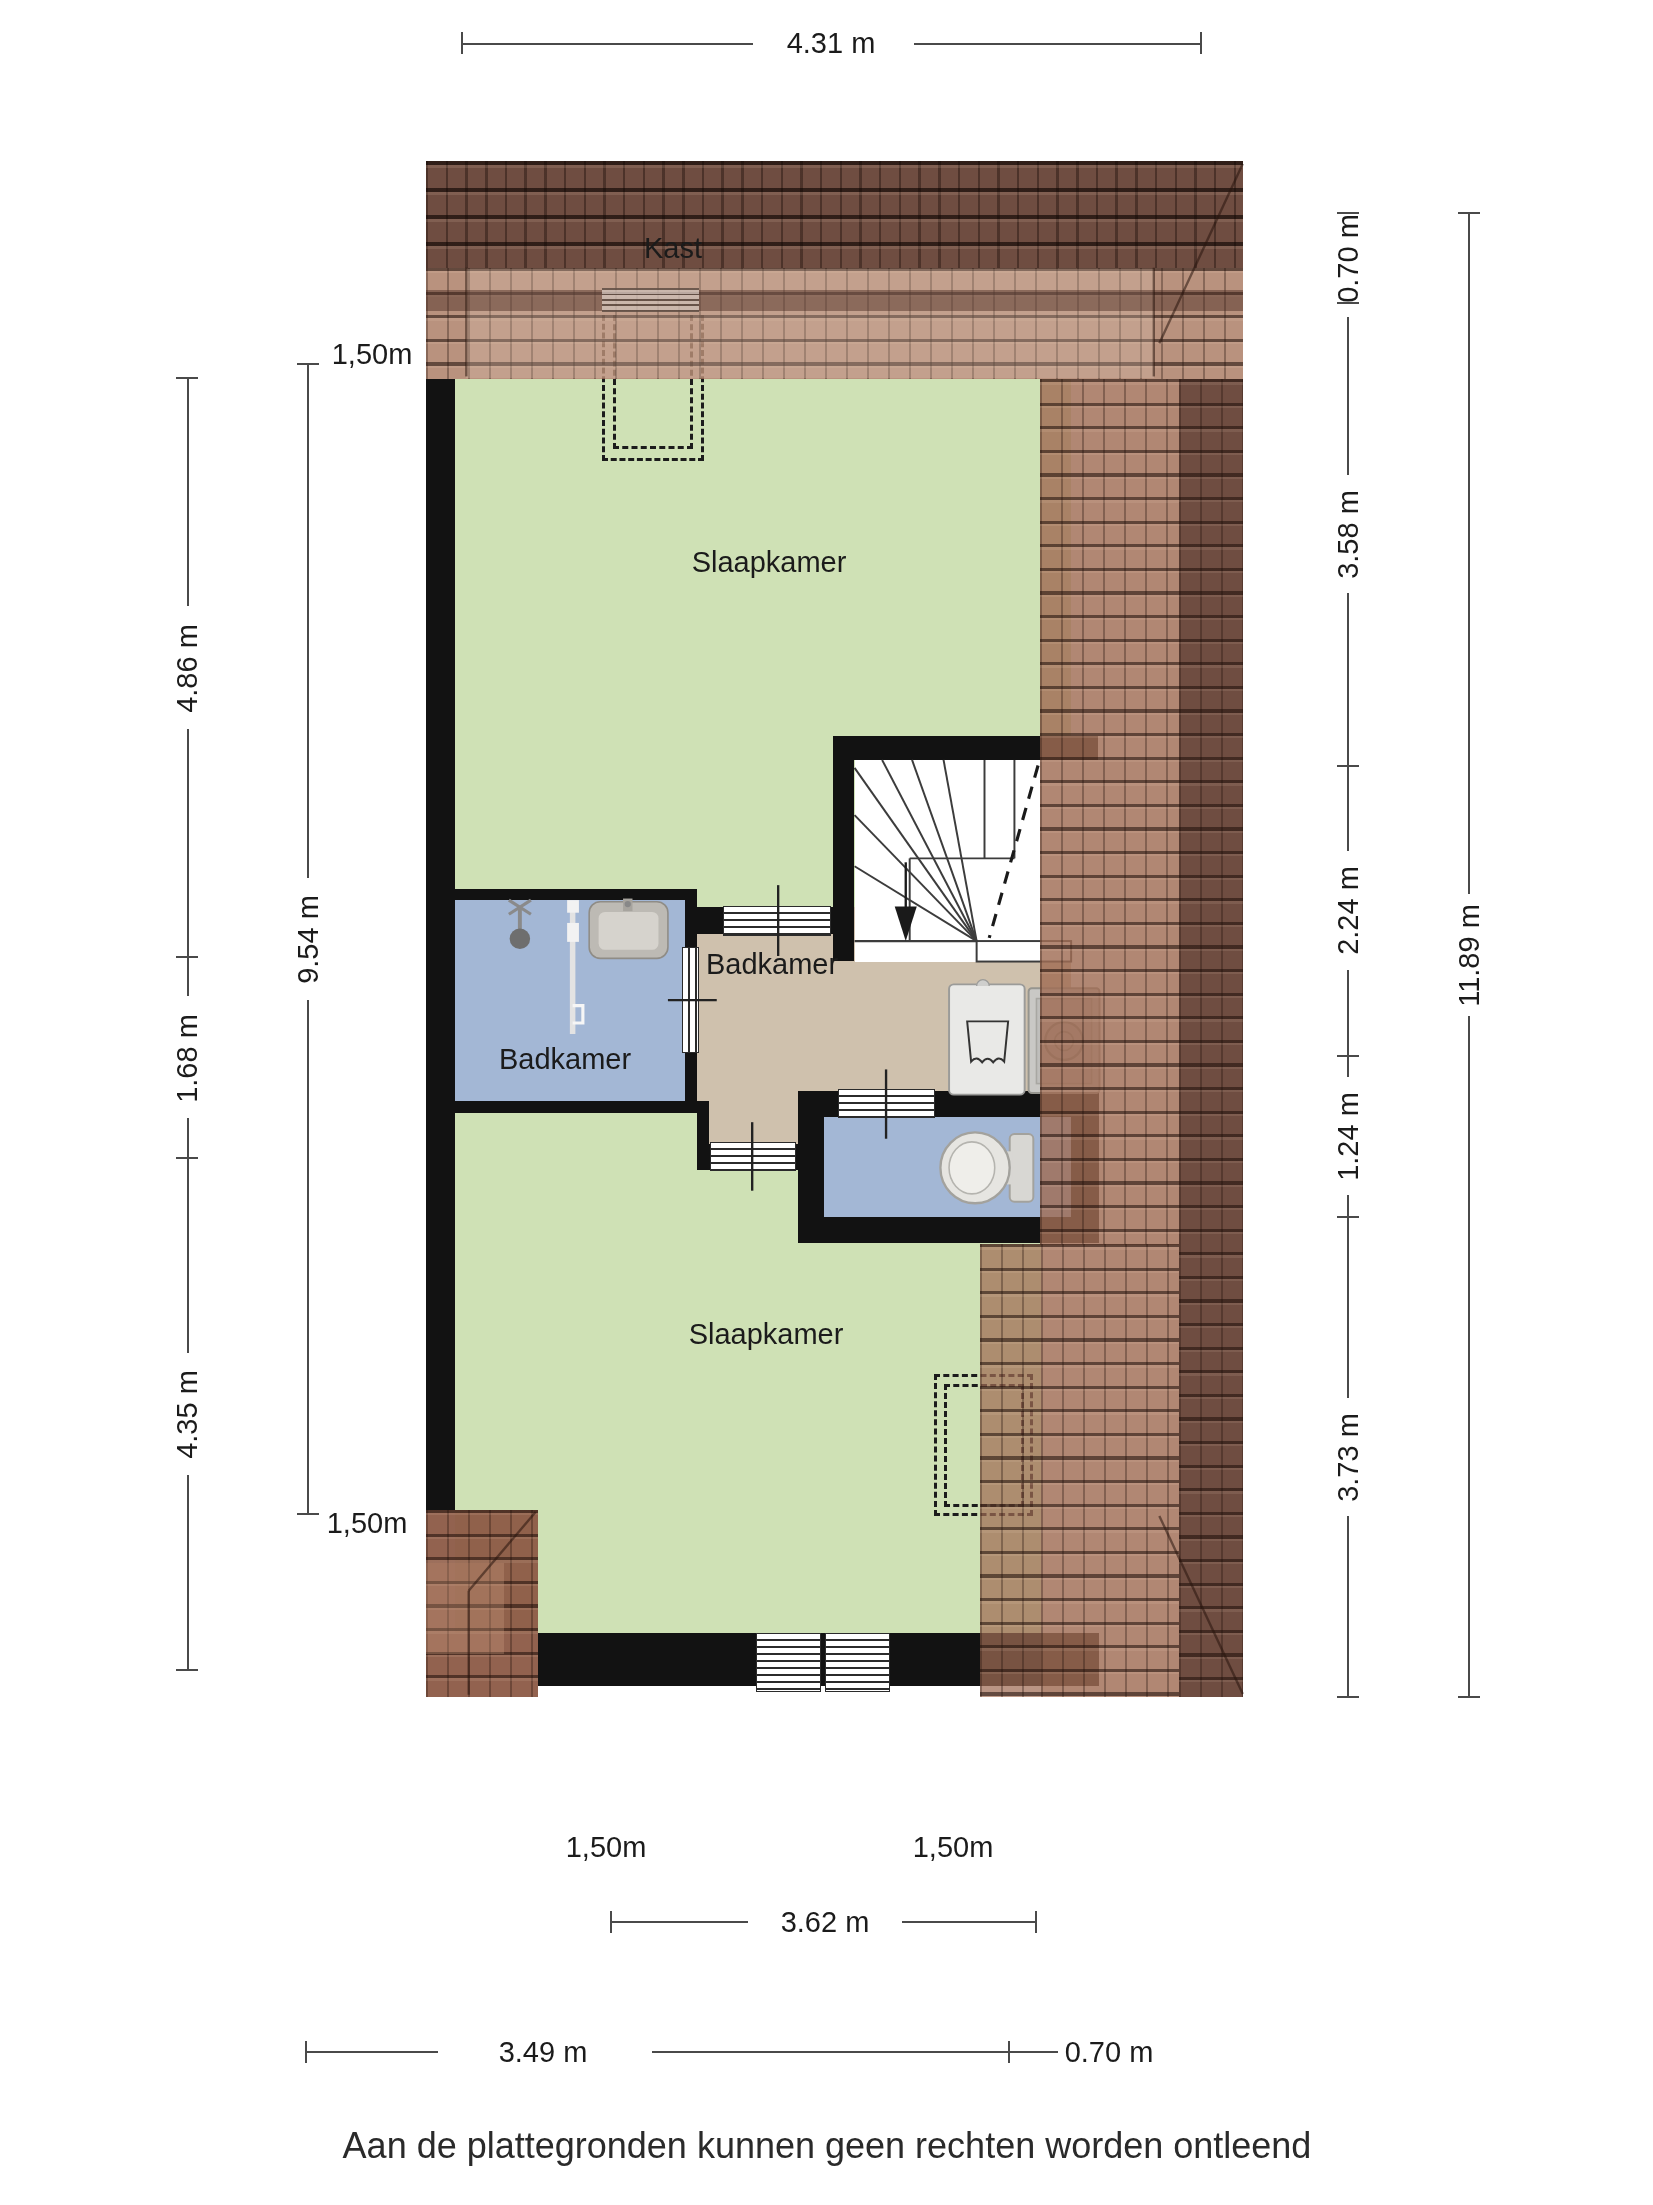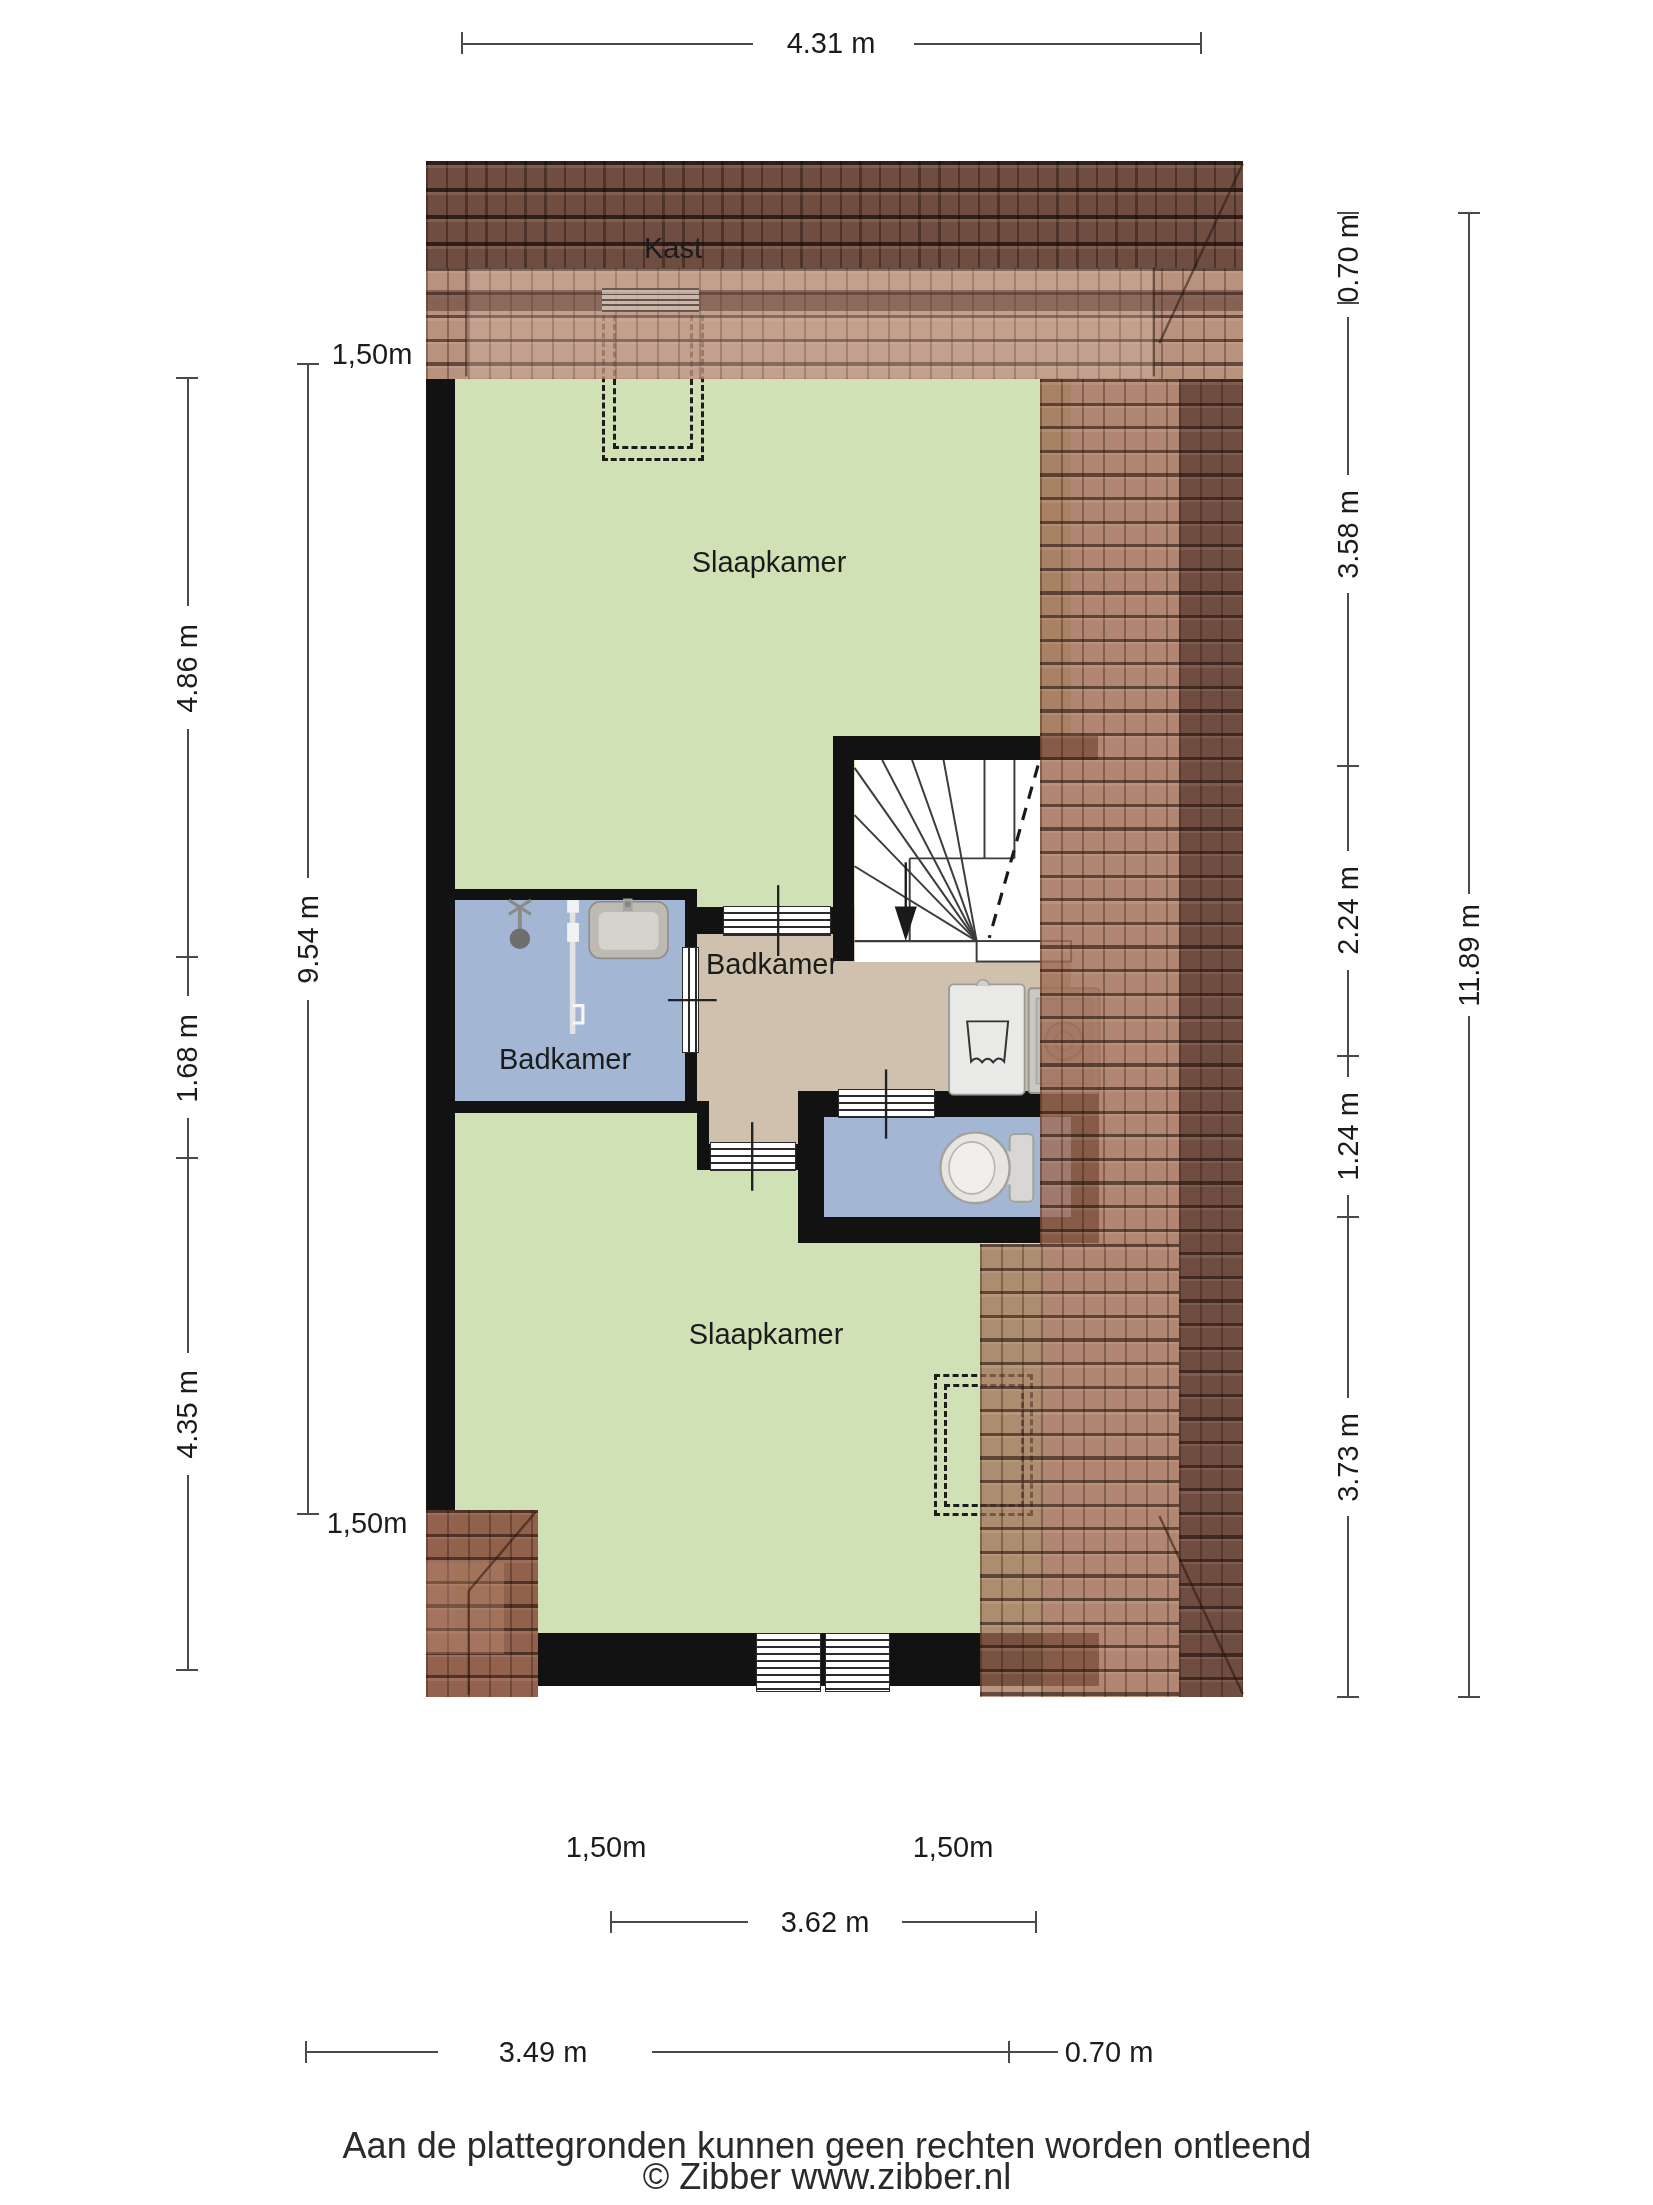--- a/index.html
+++ b/index.html
@@ -238,16 +238,15 @@
 
   <div class="dl" style="left:306px;top:2051px;width:132px;height:2.4px;"></div>
   <div class="dl" style="left:652px;top:2051px;width:357px;height:2.4px;"></div>
   <div class="dl" style="left:1009px;top:2051px;width:49px;height:2.4px;"></div>
   <div class="dl" style="left:305px;top:2041px;width:2.4px;height:22px;"></div>
   <div class="dl" style="left:1008px;top:2041px;width:2.4px;height:22px;"></div>
   <div class="hlab" style="left:543px;top:2052px;">3.49 m</div>
   <div class="hlab" style="left:1109px;top:2052px;">0.70 m</div>
 
   <div class="footer" style="top:2125px;">Aan de plattegronden kunnen geen rechten worden ontleend</div>
-  <div class="footer" style="top:2156px;">© Zibber www.zibber.nl</div>
 
 </div>
 
 
 </body></html>

